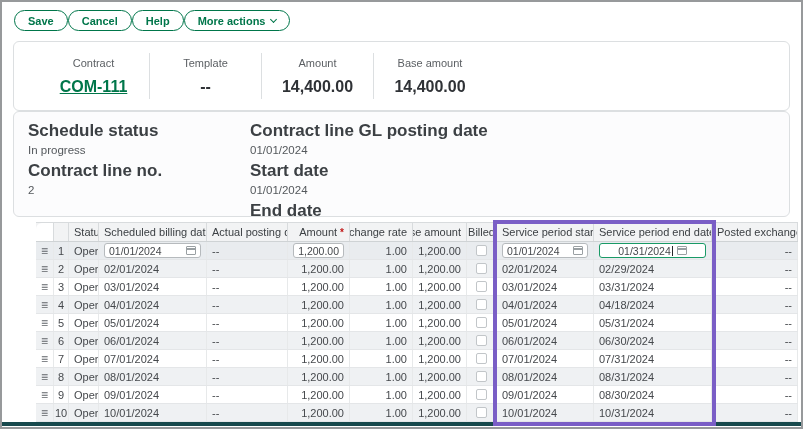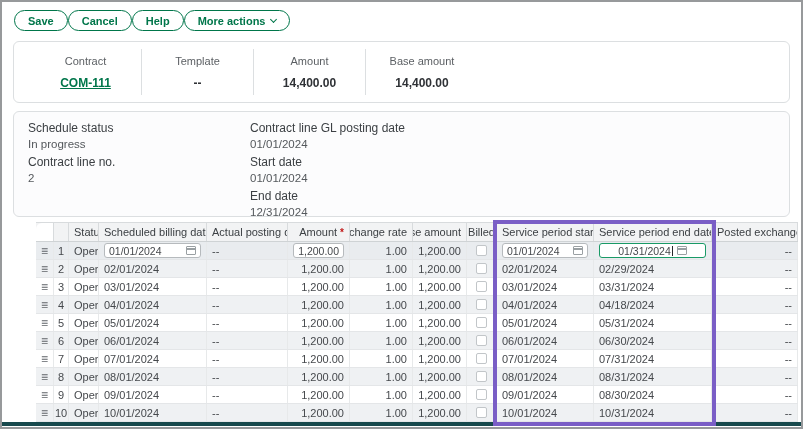--- a/index.html
+++ b/index.html
@@ -12,33 +12,33 @@
   .topbar { position:absolute; top:0; left:0; right:0; height:37px;
     display:flex; align-items:center; justify-content:space-between; padding:0 12px; background:#fff; }
   .page-title { font-size:16px; font-weight:700; color:#2e3236; }
   .actions { display:flex; gap:0; align-items:center; }
   .pill { display:flex; align-items:center; gap:6px; height:21px; padding:0 13px;
     border:1.6px solid #00764a; border-radius:11px; background:#fff;
     color:#00764a; font-size:11px; font-weight:700; cursor:pointer; white-space:nowrap; }
   .chev { width:5px; height:5px; border-right:1.6px solid #00764a; border-bottom:1.6px solid #00764a;
     transform:rotate(45deg); margin-top:-3px; }
   
-  .summary-card { position:absolute; top:39px; left:11px; right:11px; height:62px;
-    border:1px solid #dcdfe1; border-radius:6px; display:flex; align-items:center; padding-left:16px; background:#fff; }
+  .summary-card { position:absolute; top:39px; left:11px; right:11px; height:70px;
+    border:1px solid #dcdfe1; border-radius:6px; display:flex; align-items:center; padding-left:24px; background:#fff; }
   .sum-field { width:112px; height:46px; display:flex; flex-direction:column; justify-content:center; text-align:center; }
   .sum-field:not(:last-child) { border-right:1px solid #dcdfe1; }
   .sum-label { font-size:11px; color:#5b5f63; }
-  .sum-value { font-size:12px; font-weight:700; color:#2f3236; margin-top:9px; }
+  .sum-value { font-size:16px; font-weight:700; color:#2f3236; margin-top:9px; }
   .sum-value.link { color:#00764a; text-decoration:underline; cursor:pointer; }
   
   .details-card { position:absolute; top:109px; left:11px; right:11px; height:106px;
     border:1px solid #dcdfe1; border-radius:6px; background:#fcfcfd; padding:9px 14px; display:flex; }
   .dcol { display:flex; flex-direction:column; gap:5px; }
   .dcol.left { width:222px; }
-  .dlabel { font-size:12px; font-weight:400; color:#3c4044; }
+  .dlabel { font-size:17px; font-weight:700; color:#3c4044; }
   .dvalue { font-size:11.5px; color:#54585c; margin-top:3px; }
   
   .grid-table { position:absolute; left:34px; top:220px; width:762px; font-size:11px; color:#45484c; }
   .tr { display:grid; grid-template-columns:18px 15px 30px 108px 81px 62px 63px 54px 30px 97px 118px 86px; }
   .thead { height:20px; background:#f2f3f4; border-top:1px solid #d8dbdd; border-bottom:1px solid #cfd3d5; }
   .th { display:flex; align-items:center; padding:0 5px; color:#3c4044; border-right:1px solid #d8dbdd;
     white-space:nowrap; overflow:hidden; height:18px; margin-top:0; }
   .thead .th { height:100%; }
   .th.c-right { justify-content:flex-end; }
   .th.c-center { justify-content:center; }

